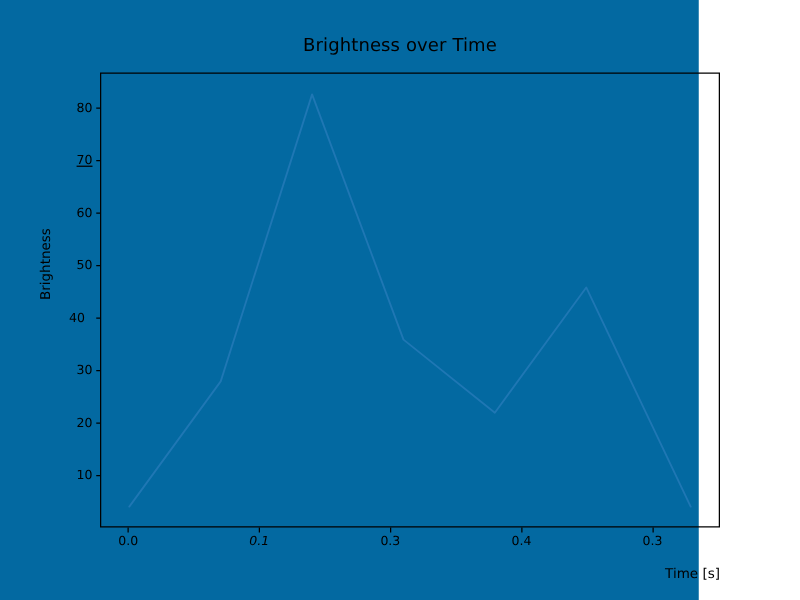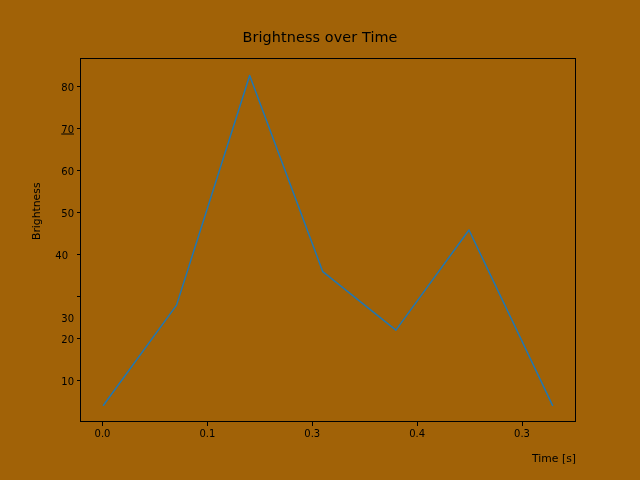--- a/index.html
+++ b/index.html
@@ -8,23 +8,23 @@
   }
   body {
     width: 640px;
     height: 480px;
     background: #ffffff;
     font-family: "DejaVu Sans", sans-serif;
     overflow: hidden;
   }
   #figure {
     position: relative;
-    width: 640px;
+    width: 559px;
     height: 480px;
-    background: #a16207;
+    background: #0369a1;
   }
   #chart-title {
     position: absolute;
     left: 0;
     top: 29px;
     width: 640px;
     text-align: center;
     font-size: 14.4px;
     color: #000000;
     letter-spacing: 0.1px;
@@ -119,29 +119,29 @@
       <div class="tick-mark ytick-mark" style="left: 76.5px; top: 338.251px;"></div>
       <div class="tick-mark ytick-mark" style="left: 76.5px; top: 296.272px;"></div>
       <div class="tick-mark ytick-mark" style="left: 76.5px; top: 254.293px;"></div>
       <div class="tick-mark ytick-mark" style="left: 76.5px; top: 212.313px;"></div>
       <div class="tick-mark ytick-mark" style="left: 76.5px; top: 170.334px;"></div>
       <div class="tick-mark ytick-mark" style="left: 76.5px; top: 128.355px;"></div>
       <div class="tick-mark ytick-mark" style="left: 76.5px; top: 86.3756px;"></div>
     </div>
   <div id="xtick-labels">
       <div class="tick-label xtick-label" style="left: 102.545px; top: 428.4px;">0.0</div>
-      <div class="tick-label xtick-label" style="left: 207.408px; top: 428.4px;">0.1</div>
+      <div class="tick-label xtick-label" style="left: 207.408px; top: 428.4px; font-style: italic;">0.1</div>
       <div class="tick-label xtick-label" style="left: 312.271px; top: 428.4px;">0.3</div>
       <div class="tick-label xtick-label" style="left: 417.133px; top: 428.4px;">0.4</div>
       <div class="tick-label xtick-label" style="left: 521.996px; top: 428.4px;">0.3</div>
     </div>
   <div id="ytick-labels">
       <div class="tick-label ytick-label" style="left: 38px; width: 36px; top: 380.631px;">10</div>
       <div class="tick-label ytick-label" style="left: 38px; width: 36px; top: 338.651px;">20</div>
-      <div class="tick-label ytick-label" style="left: 38px; width: 36px; top: 296.672px; margin-top: 21px;">30</div>
+      <div class="tick-label ytick-label" style="left: 38px; width: 36px; top: 296.672px;">30</div>
       <div class="tick-label ytick-label" style="left: 32px; width: 36px; top: 254.693px;">40</div>
       <div class="tick-label ytick-label" style="left: 38px; width: 36px; top: 212.713px;">50</div>
       <div class="tick-label ytick-label" style="left: 38px; width: 36px; top: 170.734px;">60</div>
       <div class="tick-label ytick-label" style="left: 38px; width: 36px; top: 128.755px; text-decoration: underline;">70</div>
       <div class="tick-label ytick-label" style="left: 38px; width: 36px; top: 86.7756px;">80</div>
     </div>
 
   <div id="xlabel">Time [s]</div>
   <div id="ylabel">Brightness</div>
 

